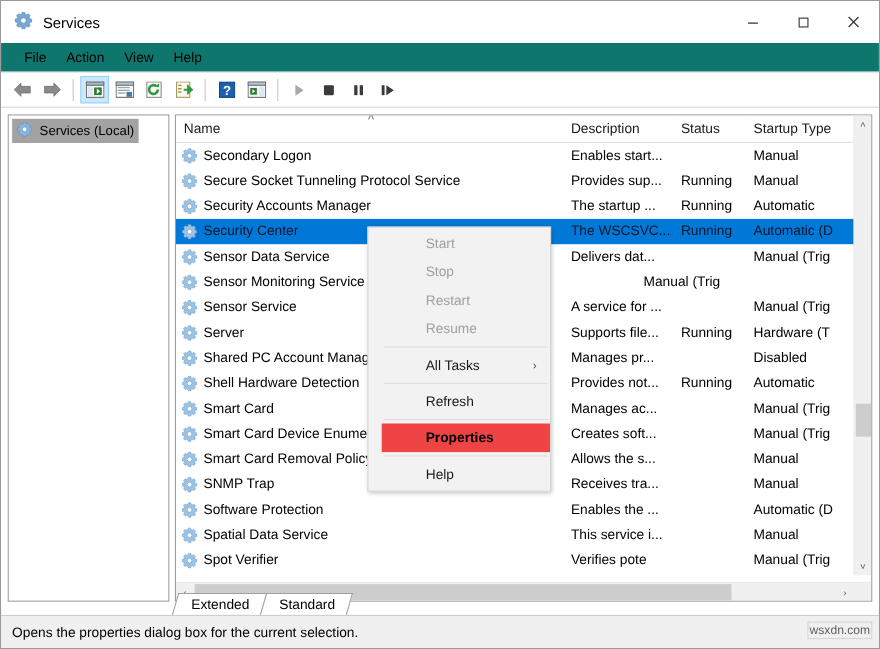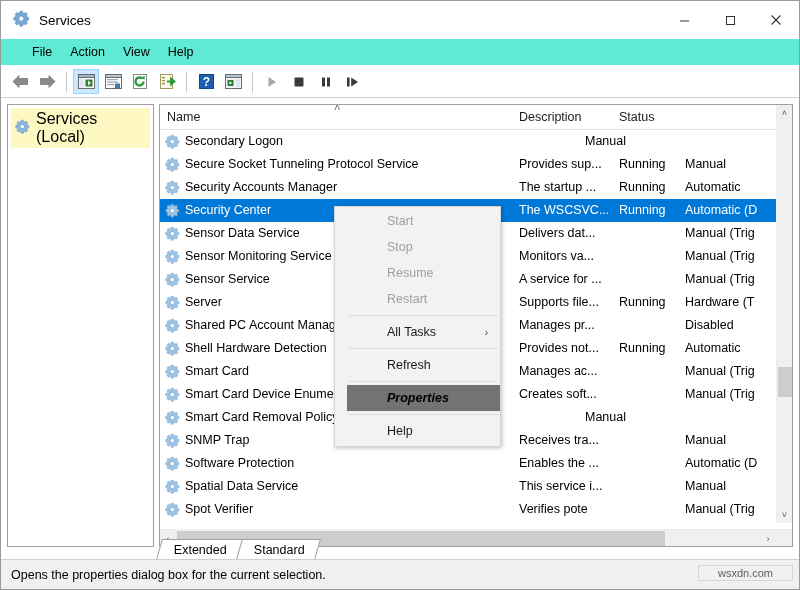--- a/index.html
+++ b/index.html
@@ -63,22 +63,22 @@
     border: none;
     font-family: "Liberation Sans", sans-serif;
     cursor: default;
   }
 
   
   .menubar {
     height: 26px;
     display: flex;
     align-items: center;
-    padding-left: 22px;
-    background: #5eead4;
+    padding-left: 12px;
+    background: #0f766e;
     border-bottom: 1px solid #ffffff;
     text-align: center;
   }
   .menu-item {
     padding: 3px 9px;
     font-size: 12.5px;
     color: #000;
     cursor: default;
   }
 
@@ -124,23 +124,23 @@
     width: 147px;
     border: 1px solid #a0a0a0;
     background: #ffffff;
     box-sizing: border-box;
     padding: 3px;
   }
   .tree-node {
     display: flex;
     align-items: center;
     gap: 6px;
-    background: #fef9c3;
+    background: #a3a3a3;
     padding: 2px 4px;
-    font-size: 16px;
+    font-size: 12px;
     width: fit-content;
   }
   .pane-right {
     flex: 1;
     border: 1px solid #a0a0a0;
     background: #ffffff;
     box-sizing: border-box;
     position: relative;
     overflow: hidden;
   }
@@ -174,21 +174,21 @@
     position: relative;
     height: 400px;
     overflow: hidden;
   }
   .lv-row {
     display: flex;
     height: 23px;
     align-items: center;
     white-space: nowrap;
   }
-  .lv-row.selected { background: #0078d7; color: #ffffff; }
+  .lv-row.selected { background: #0078d7; color: #0f172a; }
   .cell {
     font-size: 12.5px;
     box-sizing: border-box;
     padding-left: 7px;
     overflow: hidden;
     white-space: nowrap;
     height: 23px;
     line-height: 23px;
   }
   .cell.name {
@@ -302,21 +302,21 @@
     color: #000;
   }
   .watermark {
     position: absolute;
     right: 6px;
     top: 5px;
     font-size: 11px;
     color: #5f5f5f;
     background: #f0f0f0;
     border: 1px solid #d6d6d6;
-    padding: 1px 19px;
+    padding: 1px 1px;
     font-family: "Liberation Sans", sans-serif;
   }
 
   
   .ctxmenu {
     position: absolute;
     left: 333px;
     top: 205px;
     width: 167px;
     background: #f2f2f2;
@@ -330,21 +330,21 @@
     height: 26px;
     display: flex;
     align-items: center;
     padding-left: 40px;
     font-size: 12.5px;
     color: #1a1a1a;
     position: relative;
     box-sizing: border-box;
   }
   .ctx-item.disabled { color: #a0a0a0; }
-  .ctx-item.highlight { background: #737373; font-weight: bold; color: #000; font-style: italic; }
+  .ctx-item.highlight { background: #ef4444; font-weight: bold; color: #000; }
   .ctx-item .submark {
     position: absolute;
     right: 12px;
     font-size: 10px;
     color: #444;
   }
   .ctx-sep {
     height: 1px;
     background: #dcdcdc;
     margin: 3px 2px;
@@ -498,34 +498,36 @@
         <span>Services (Local)</span>
       </div>
     </div>
 
     <div class="pane-right">
 
       <div class="lv-header">
         <div class="lv-col col-name">Name</div>
         <div class="lv-col col-desc">Description</div>
         <div class="lv-col col-status">Status</div>
+        <div class="lv-col col-start">Startup Type</div>
         <span style="position:absolute;left:174px;top:-4px;font-size:11px;color:#6b6b6b;">˄</span>
       </div>
 
       <div class="lv-rows" id="rows-container">
           <div class="lv-row">
             <div class="cell name">
               <svg class="gear" viewBox="0 0 16 16">
   <g fill="#9cc3e4" stroke="#6d9ec9" stroke-width="0.5">
     <path d="M6.6 1.2h2.4l.3 1.5 1.3.55 1.3-.85 1.7 1.7-.85 1.3.55 1.3 1.5.3v2.4l-1.5.3-.55 1.3.85 1.3-1.7 1.7-1.3-.85-1.3.55-.3 1.5H6.6l-.3-1.5-1.3-.55-1.3.85-1.7-1.7.85-1.3-.55-1.3-1.5-.3V6.9l1.5-.3.55-1.3-.85-1.3 1.7-1.7 1.3.85 1.3-.55z"></path>
   </g>
   <circle cx="7.8" cy="8.1" r="2.3" fill="#ffffff" stroke="#6d9ec9" stroke-width="0.6"></circle>
 </svg>
               <span>Secondary Logon</span>
             </div>
+            <div class="cell desc">Enables start...</div>
             <div class="cell status"></div>
             <div class="cell start">Manual</div>
           </div>
           <div class="lv-row">
             <div class="cell name">
               <svg class="gear" viewBox="0 0 16 16">
   <g fill="#9cc3e4" stroke="#6d9ec9" stroke-width="0.5">
     <path d="M6.6 1.2h2.4l.3 1.5 1.3.55 1.3-.85 1.7 1.7-.85 1.3.55 1.3 1.5.3v2.4l-1.5.3-.55 1.3.85 1.3-1.7 1.7-1.3-.85-1.3.55-.3 1.5H6.6l-.3-1.5-1.3-.55-1.3.85-1.7-1.7.85-1.3-.55-1.3-1.5-.3V6.9l1.5-.3.55-1.3-.85-1.3 1.7-1.7 1.3.85 1.3-.55z"></path>
   </g>
   <circle cx="7.8" cy="8.1" r="2.3" fill="#ffffff" stroke="#6d9ec9" stroke-width="0.6"></circle>
@@ -581,21 +583,20 @@
           <div class="lv-row">
             <div class="cell name">
               <svg class="gear" viewBox="0 0 16 16">
   <g fill="#9cc3e4" stroke="#6d9ec9" stroke-width="0.5">
     <path d="M6.6 1.2h2.4l.3 1.5 1.3.55 1.3-.85 1.7 1.7-.85 1.3.55 1.3 1.5.3v2.4l-1.5.3-.55 1.3.85 1.3-1.7 1.7-1.3-.85-1.3.55-.3 1.5H6.6l-.3-1.5-1.3-.55-1.3.85-1.7-1.7.85-1.3-.55-1.3-1.5-.3V6.9l1.5-.3.55-1.3-.85-1.3 1.7-1.7 1.3.85 1.3-.55z"></path>
   </g>
   <circle cx="7.8" cy="8.1" r="2.3" fill="#ffffff" stroke="#6d9ec9" stroke-width="0.6"></circle>
 </svg>
               <span>Sensor Monitoring Service</span>
             </div>
-            <div class="cell desc">Monitors va...</div>
             <div class="cell status"></div>
             <div class="cell start">Manual (Trig</div>
           </div>
           <div class="lv-row">
             <div class="cell name">
               <svg class="gear" viewBox="0 0 16 16">
   <g fill="#9cc3e4" stroke="#6d9ec9" stroke-width="0.5">
     <path d="M6.6 1.2h2.4l.3 1.5 1.3.55 1.3-.85 1.7 1.7-.85 1.3.55 1.3 1.5.3v2.4l-1.5.3-.55 1.3.85 1.3-1.7 1.7-1.3-.85-1.3.55-.3 1.5H6.6l-.3-1.5-1.3-.55-1.3.85-1.7-1.7.85-1.3-.55-1.3-1.5-.3V6.9l1.5-.3.55-1.3-.85-1.3 1.7-1.7 1.3.85 1.3-.55z"></path>
   </g>
   <circle cx="7.8" cy="8.1" r="2.3" fill="#ffffff" stroke="#6d9ec9" stroke-width="0.6"></circle>
@@ -679,20 +680,21 @@
           <div class="lv-row">
             <div class="cell name">
               <svg class="gear" viewBox="0 0 16 16">
   <g fill="#9cc3e4" stroke="#6d9ec9" stroke-width="0.5">
     <path d="M6.6 1.2h2.4l.3 1.5 1.3.55 1.3-.85 1.7 1.7-.85 1.3.55 1.3 1.5.3v2.4l-1.5.3-.55 1.3.85 1.3-1.7 1.7-1.3-.85-1.3.55-.3 1.5H6.6l-.3-1.5-1.3-.55-1.3.85-1.7-1.7.85-1.3-.55-1.3-1.5-.3V6.9l1.5-.3.55-1.3-.85-1.3 1.7-1.7 1.3.85 1.3-.55z"></path>
   </g>
   <circle cx="7.8" cy="8.1" r="2.3" fill="#ffffff" stroke="#6d9ec9" stroke-width="0.6"></circle>
 </svg>
               <span>Smart Card Removal Policy</span>
             </div>
+            <div class="cell desc">Allows the s...</div>
             <div class="cell status"></div>
             <div class="cell start">Manual</div>
           </div>
           <div class="lv-row">
             <div class="cell name">
               <svg class="gear" viewBox="0 0 16 16">
   <g fill="#9cc3e4" stroke="#6d9ec9" stroke-width="0.5">
     <path d="M6.6 1.2h2.4l.3 1.5 1.3.55 1.3-.85 1.7 1.7-.85 1.3.55 1.3 1.5.3v2.4l-1.5.3-.55 1.3.85 1.3-1.7 1.7-1.3-.85-1.3.55-.3 1.5H6.6l-.3-1.5-1.3-.55-1.3.85-1.7-1.7.85-1.3-.55-1.3-1.5-.3V6.9l1.5-.3.55-1.3-.85-1.3 1.7-1.7 1.3.85 1.3-.55z"></path>
   </g>
   <circle cx="7.8" cy="8.1" r="2.3" fill="#ffffff" stroke="#6d9ec9" stroke-width="0.6"></circle>
@@ -773,24 +775,24 @@
   </div>
 
   <div class="ctxmenu" id="ctx-container">
       <div class="ctx-item disabled">
         <span>Start</span>
       </div>
       <div class="ctx-item disabled">
         <span>Stop</span>
       </div>
       <div class="ctx-item disabled">
+        <span>Restart</span>
+      </div>
+      <div class="ctx-item disabled">
         <span>Resume</span>
-      </div>
-      <div class="ctx-item disabled">
-        <span>Restart</span>
       </div>
       <div class="ctx-sep"></div>
       <div class="ctx-item">
         <span>All Tasks</span>
         <span class="submark">›</span>
       </div>
       <div class="ctx-sep"></div>
       <div class="ctx-item">
         <span>Refresh</span>
       </div>

